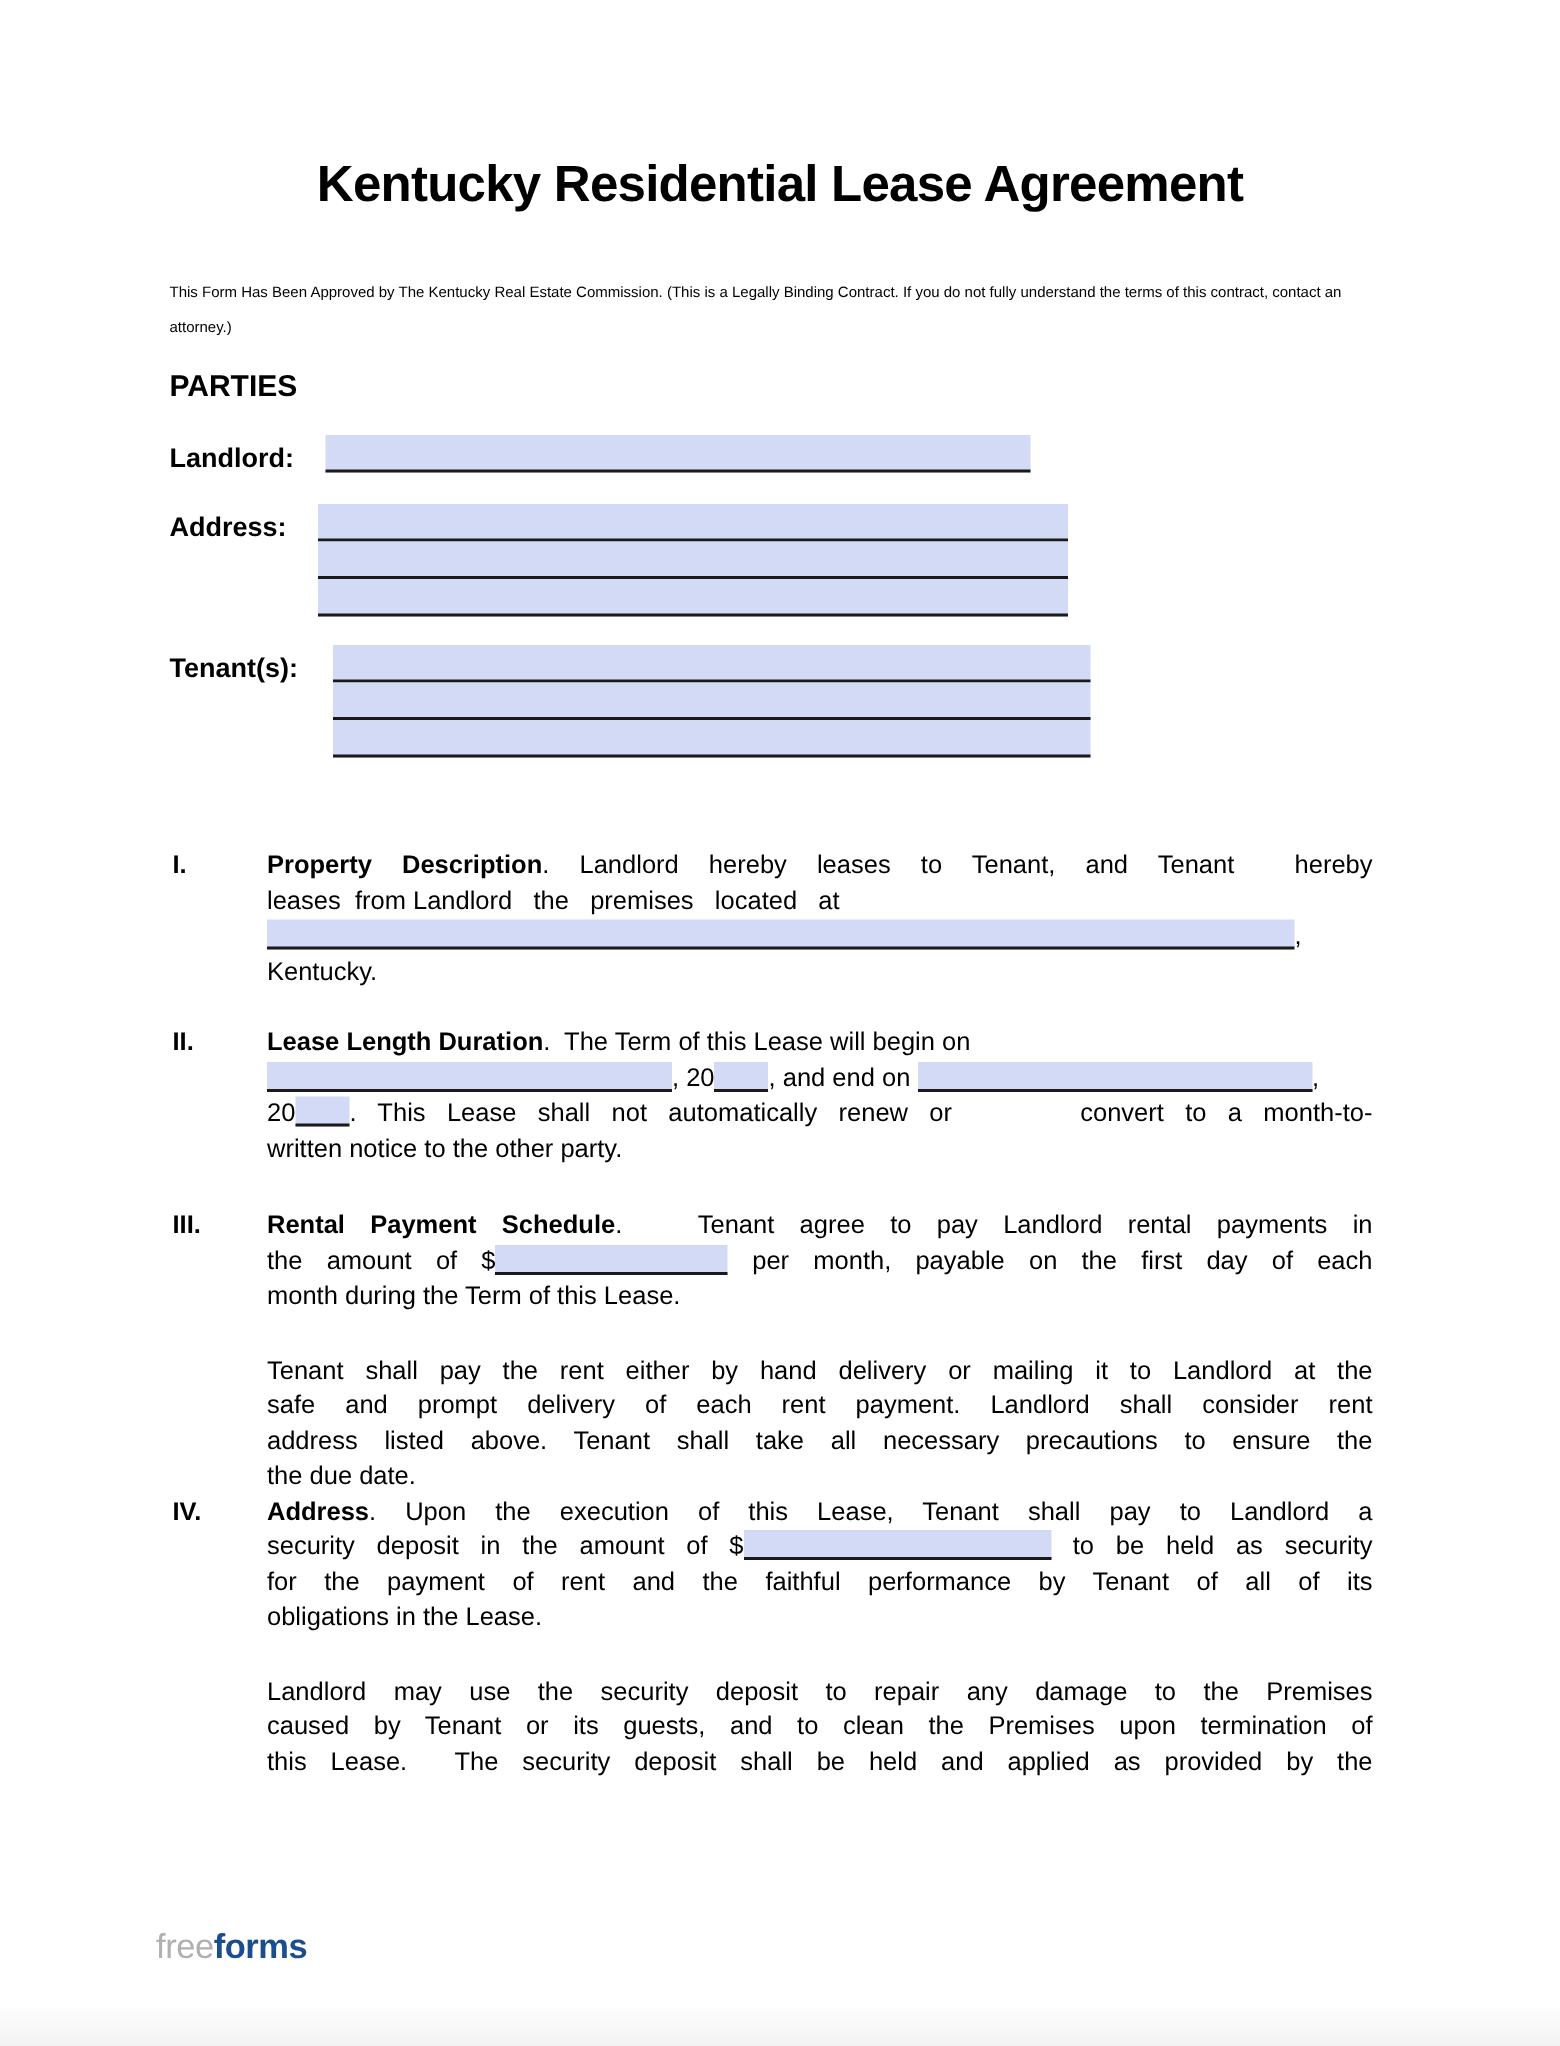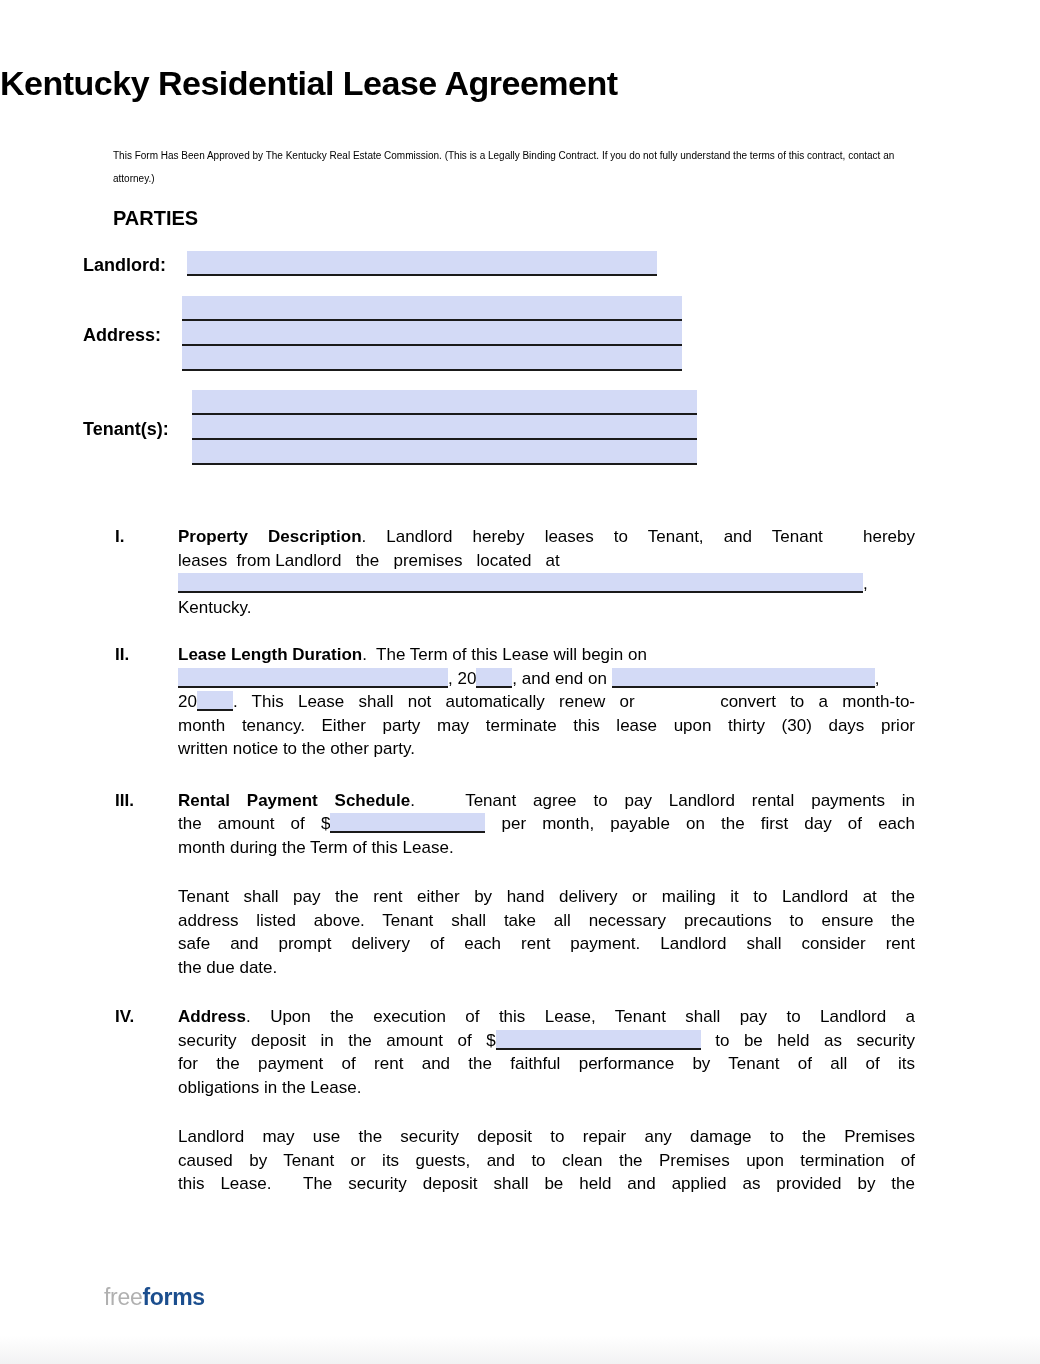--- a/index.html
+++ b/index.html
@@ -13,34 +13,35 @@
   html,body{margin:0;padding:0;background:#ffffff;}
   .page{
     position:relative;
     width:1040px;height:1364px;
     background:#ffffff;
     overflow:hidden;
     font-family:"Liberation Sans","DejaVu Sans",sans-serif;
     font-size:17px;line-height:23.5px;color:#000;
   }
   .title{
-    margin:0;padding-top:60px;
+    margin:0;padding-top:100px;
+    text-align:center;
     font-size:34px;line-height:46px;font-weight:700;
     letter-spacing:-0.5px;
   }
   .disclaimer{
     margin:39px 0 0 113px;width:812px;
     font-size:10px;line-height:22.5px;
   }
   .parties-heading{
     margin:17px 0 0 113px;
     font-size:20px;line-height:22px;font-weight:700;
   }
   
-  .prow{display:flex;margin-left:83px;align-items:center;}
+  .prow{display:flex;margin-left:113px;align-items:flex-start;}
   .prow-landlord{margin-top:21px;}
   .prow-address{margin-top:19px;}
   .prow-tenant{margin-top:19px;}
   .plabel{
     font-size:18px;font-weight:700;line-height:24px;
     padding-top:3px;flex:0 0 auto;
   }
   .lw-landlord{width:104px;}
   .lw-address{width:99px;}
   .lw-tenant{width:109px;}
@@ -51,21 +52,21 @@
     border-bottom:2px solid var(--underline);
   }
   .w470{width:470px;}
   .w500{width:500px;}
   .w505{width:505px;}
   
   .section{display:flex;margin-left:115px;}
   .m-s1{margin-top:60px;}
   .m-s2{margin-top:24px;}
   .m-s3{margin-top:28px;}
-  .m-s4{margin-top:26px;}
+  .m-s4{}
   .para2{margin-top:26px;}
   .snum{width:63px;font-weight:700;flex:0 0 auto;}
   .sbody{width:737px;}
   .line{white-space:pre-wrap;}
   .just{text-align:justify;text-align-last:justify;}
   .b{font-weight:700;}
   .ifield{
     display:inline-block;height:20px;
     background:var(--field-highlight);
     border-bottom:2px solid var(--underline);
@@ -134,35 +135,34 @@
       <div class="line">Kentucky.</div>
     </div>
   </div>
 
   <div class="section m-s2">
     <div class="snum">II.</div>
     <div class="sbody">
       <div class="line"><span class="b">Lease Length Duration</span><span>.  The Term of this Lease will begin on</span></div>
       <div class="line"><span class="ifield fw270"></span><span>, 20</span><span class="ifield fw36"></span><span>, and end on </span><span class="ifield fw263"></span><span>,</span></div>
       <div class="line just"><span>20</span><span class="ifield fw36"></span><span>. This Lease shall not automatically renew or      convert to a month-to-</span></div>
-      <div class="line just">month tenancy. Either party may terminate this lease upon thirty (30) days prior</div>
       <div class="line">written notice to the other party.</div>
     </div>
   </div>
 
   <div class="section m-s3">
     <div class="snum">III.</div>
     <div class="sbody">
       <div class="line just"><span class="b">Rental Payment Schedule</span><span>.   Tenant agree to pay Landlord rental payments in</span></div>
       <div class="line just"><span>the amount of $</span><span class="ifield fw155"></span><span> per month, payable on the first day of each</span></div>
       <div class="line">month during the Term of this Lease.</div>
       <div class="para2">
         <div class="line just">Tenant shall pay the rent either by hand delivery or mailing it to Landlord at the</div>
+        <div class="line just">safe and prompt delivery of each rent payment. Landlord shall consider rent</div>
         <div class="line just">address listed above. Tenant shall take all necessary precautions to ensure the</div>
-        <div class="line just">safe and prompt delivery of each rent payment. Landlord shall consider rent</div>
         <div class="line">the due date.</div>
       </div>
     </div>
   </div>
 
   <div class="section m-s4">
     <div class="snum">IV.</div>
     <div class="sbody">
       <div class="line just"><span class="b">Address</span><span>. Upon the execution of this Lease, Tenant shall pay to Landlord a</span></div>
       <div class="line just"><span>security deposit in the amount of $</span><span class="ifield fw205"></span><span> to be held as security</span></div>

